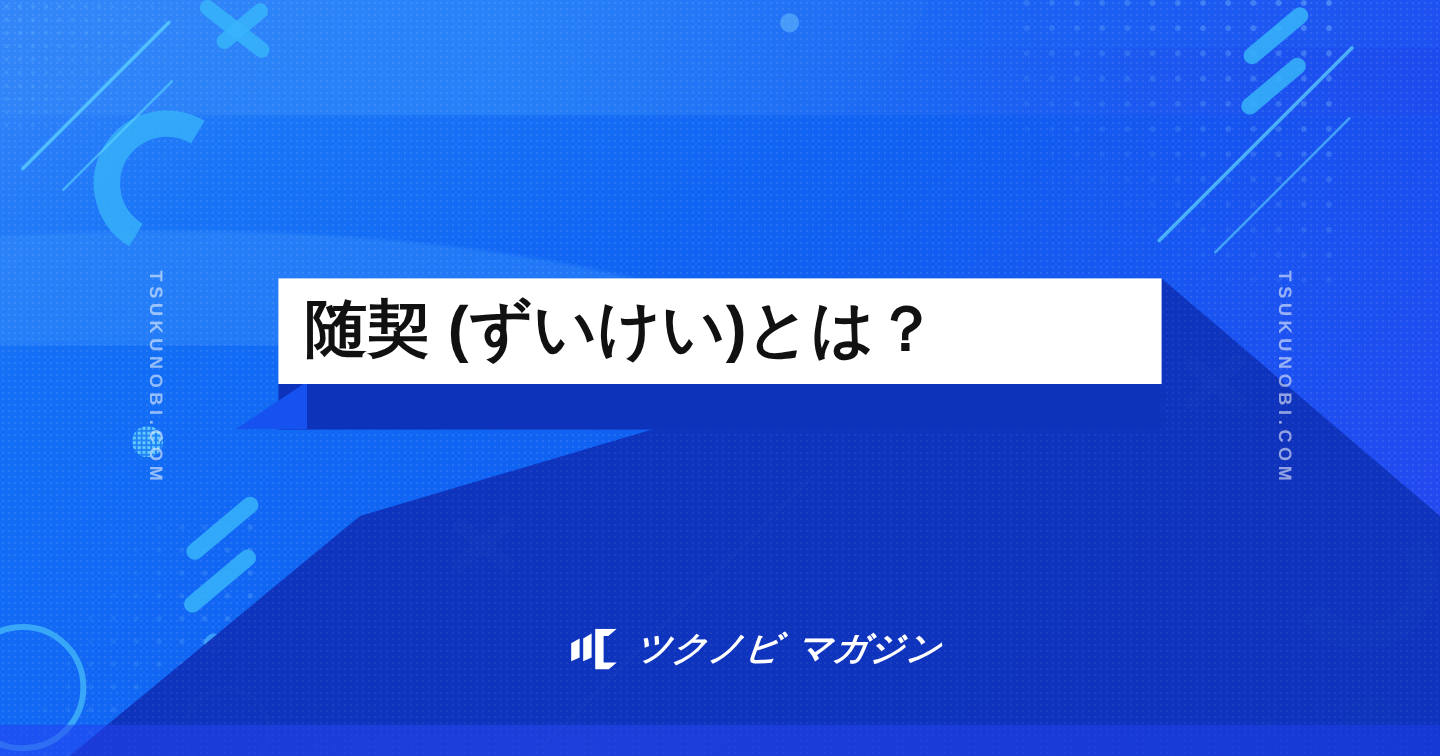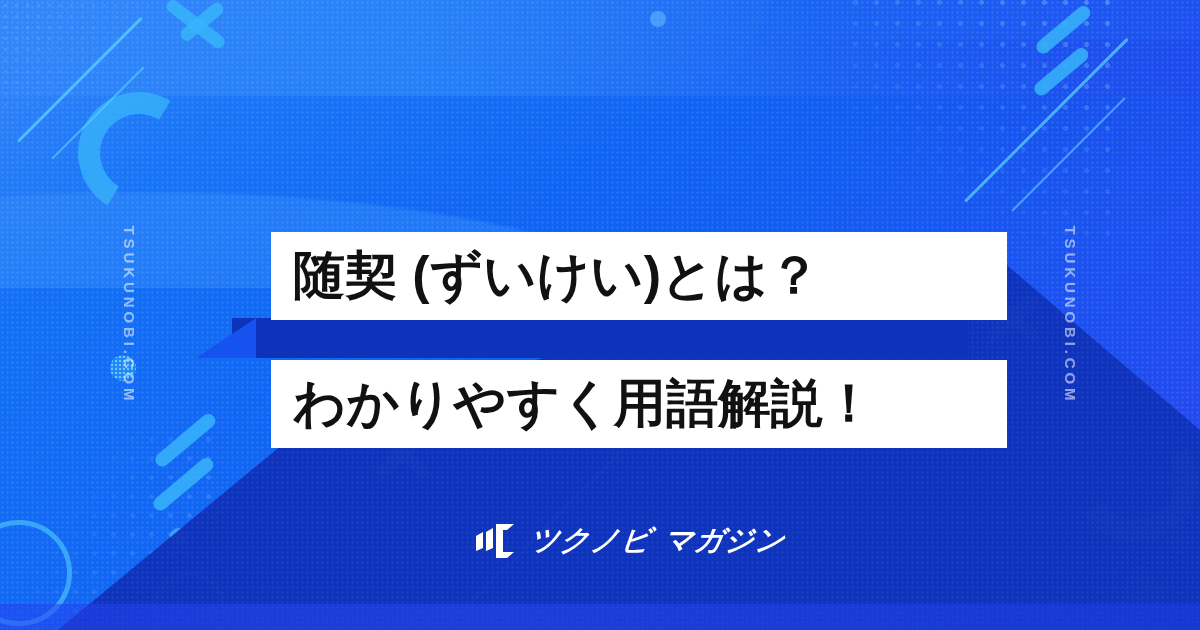--- a/index.html
+++ b/index.html
@@ -184,21 +184,21 @@
     color:#fff;font-size:29px;font-weight:700;letter-spacing:.06em;
     white-space:nowrap;
   }
 
   .headline{position:absolute;left:232px;top:232px;}
   .hl-line{
     display:block;background:#fff;color:#111;
     font-size:52px;font-weight:800;line-height:1;
     padding:17px 22px 19px 22px;white-space:nowrap;
     letter-spacing:.005em;
-    box-sizing:border-box;width:736px;margin-left:39px;
+    box-sizing:border-box;width:736px;
   }
   .hl-line + .hl-line{margin-top:40px;}
 
   .logo{
     position:absolute;left:474px;top:521px;height:40px;
     display:flex;align-items:center;gap:12px;
   }
   .logo-mark{display:block;}
   .logo-text{
     color:#fff;font-size:29px;font-weight:800;font-style:italic;
@@ -279,21 +279,20 @@
 
   <div class="navy-shadow"></div>
   <div class="navy-shadow-dots"></div>
   <div class="navy-gap"></div>
   <div class="navy-gap-tri"></div>
   <div class="navy-bottom-band"></div>
 
 
   <div class="headline">
     <span class="hl-line">随契 (ずいけい)とは？</span>
-    <span class="hl-line">わかりやすく用語解説！</span>
   </div>
 
   <div class="logo">
     <svg class="logo-mark" width="44" height="34" viewBox="0 0 44 34" aria-hidden="true">
       <g fill="#ffffff">
         <path d="M2 12 L9 8 L9 24 L2 27 Z"></path>
         <path d="M12 8 L19 4 L19 24 L12 27 Z"></path>
         <path d="M22 0 L40 0 L33 6 L29 6 L29 28 L40 28 L33 34 L22 34 Z"></path>
       </g>
     </svg>

